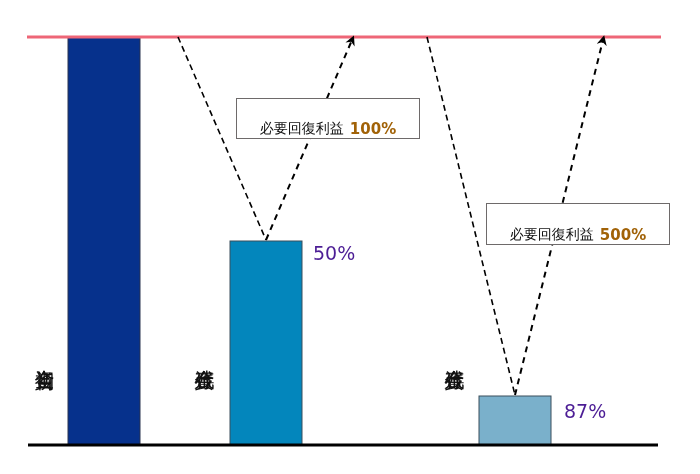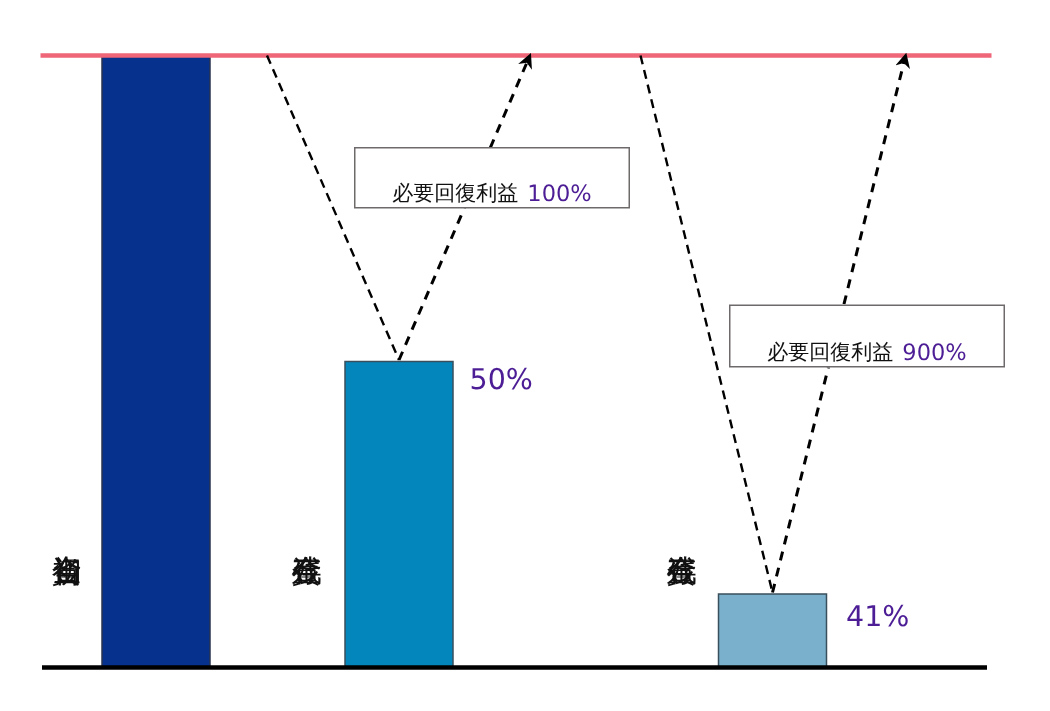--- a/index.html
+++ b/index.html
@@ -5,21 +5,21 @@
   html, body { margin:0; padding:0; background:#ffffff; }
   body { width:700px; height:474px; position:relative; overflow:hidden;
          font-family:"DejaVu Sans", "Liberation Sans", sans-serif; }
   svg.canvas { position:absolute; left:0; top:0; }
   .vlabel { position:absolute; writing-mode:vertical-rl; text-orientation:upright;
             font-size:20px; line-height:22px; color:#111; letter-spacing:0px; }
   .pct { position:absolute; font-size:19px; color:#4c1d95; }
   .callout { position:absolute; background:#fff; border:1.5px solid #6e6a6a;
              font-size:14px; color:#111; display:flex; align-items:flex-end; justify-content:center;
              box-sizing:border-box; white-space:nowrap; }
-  .callout .hl { color:#4c1d95; font-weight:normal; font-size:15px; margin-left:6px; }
+  .callout .hl { color:#a16207; font-weight:bold; font-size:15px; margin-left:6px; }
 </style>
 </head>
 <body>
 
 <svg class="canvas" width="700" height="474" viewBox="0 0 700 474">
   <defs>
     <marker id="ah" markerWidth="10" markerHeight="10" refX="5" refY="5" orient="auto" markerUnits="userSpaceOnUse">
       <path d="M0,0 L10,5 L0,10 L3,5 Z" fill="#000"></path>
     </marker>
   </defs>
@@ -36,22 +36,22 @@
   <line x1="266" y1="240" x2="352" y2="40" stroke="#000" stroke-width="2" stroke-dasharray="6,5" marker-end="url(#ah)"></line>
   <line x1="427" y1="37" x2="515" y2="395" stroke="#000" stroke-width="1.6" stroke-dasharray="6,4"></line>
   <line x1="515" y1="395" x2="603" y2="40" stroke="#000" stroke-width="2" stroke-dasharray="6,5" marker-end="url(#ah)"></line>
 </svg>
 
 <div class="vlabel" style="left:34px; top:354px;">当初資金</div>
 <div class="vlabel" style="left:194px; top:354px;">残存資金</div>
 <div class="vlabel" style="left:444px; top:354px;">残存資金</div>
 
 <div class="pct" style="left:313px; top:242px;">50%</div>
-<div class="pct" style="left:564px; top:400px;">41%</div>
+<div class="pct" style="left:564px; top:400px;">87%</div>
 
 <div class="callout" style="left:236px; top:98px; width:184px; height:41px;">
   <span>必要回復利益</span>
     <span class="hl">100%</span>
 </div>
 <div class="callout" style="left:486px; top:203px; width:184px; height:42px;">
   <span>必要回復利益</span>
-    <span class="hl">900%</span>
+    <span class="hl">500%</span>
 </div>
 
 </body></html>

